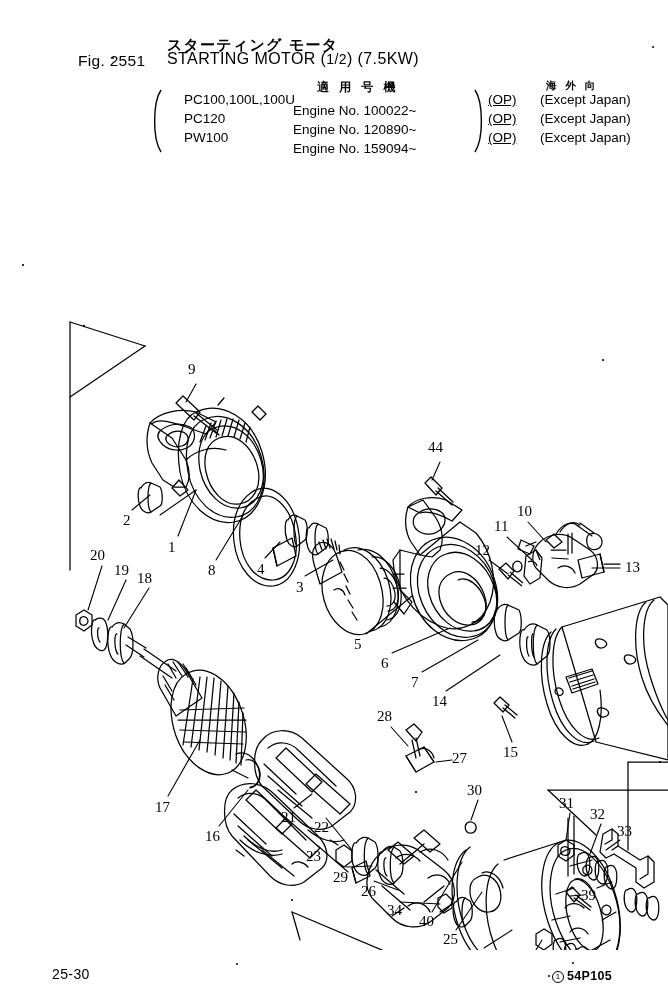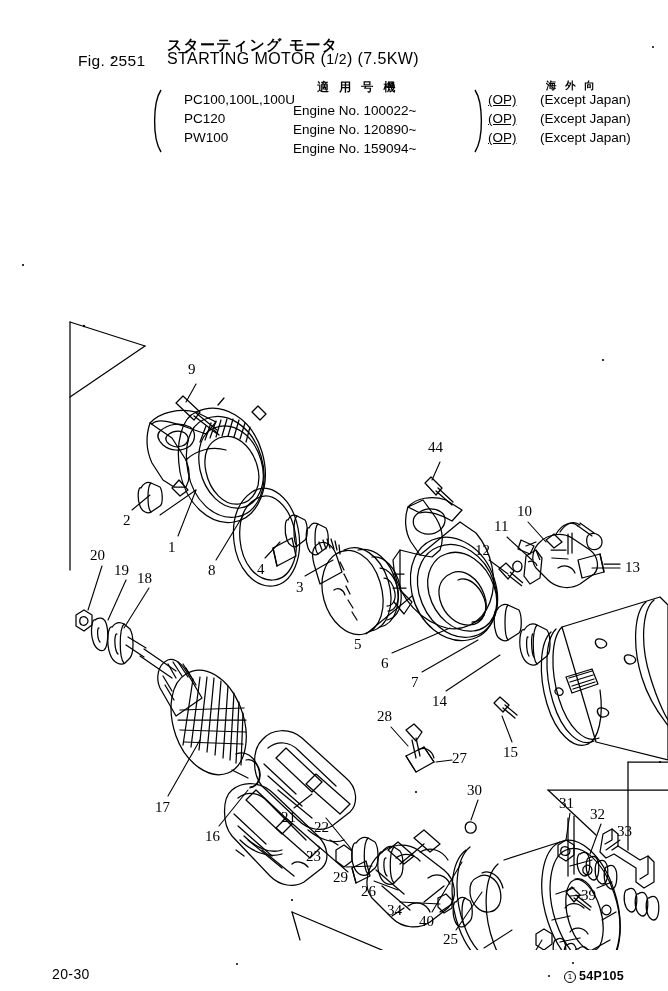--- a/index.html
+++ b/index.html
@@ -10,37 +10,37 @@
   
   .hdr{position:absolute;left:0;top:0;width:668px;}
   .fig-no{position:absolute;left:78px;top:52px;font-size:15.5px;letter-spacing:.3px;}
   .jp-small{position:absolute;left:167px;top:36px;font-size:15px;font-weight:bold;
             letter-spacing:1.2px;font-family:"DejaVu Sans",sans-serif;}
   .title{position:absolute;left:167px;top:50px;font-size:16px;letter-spacing:.4px;}
   .frac{font-size:14px;}
   .jp-applic{position:absolute;left:317px;top:79px;font-size:12px;font-weight:bold;
              letter-spacing:3px;font-family:"DejaVu Sans",sans-serif;}
   .jp-overseas{position:absolute;left:546px;top:79px;font-size:10.5px;font-weight:bold;
-               letter-spacing:3px;font-family:Liberation Serif, serif;}
+               letter-spacing:3px;font-family:Liberation Sans, sans-serif;}
 
   .rows{position:absolute;left:150px;top:92px;font-size:13.5px;}
   .prow{position:relative;height:19px;white-space:nowrap;}
   .pz{position:absolute;}
   .c-model{left:14px;margin-left:20px;}
   .c-engine{left:143px;margin-top:11px;}
   .c-op{left:338px;text-decoration:underline;}
   .c-exc{left:390px;}
 
   
   #art{position:absolute;left:0;top:150px;width:668px;height:800px;}
   #art svg{display:block;}
 
   
   .pg{position:absolute;left:52px;top:966px;font-size:14px;letter-spacing:.4px;}
-  .code{position:absolute;left:564px;top:969px;font-size:12.5px;font-weight:bold;
+  .code{position:absolute;left:552px;top:969px;font-size:12.5px;font-weight:bold;
         letter-spacing:.3px;}
   .code .circ{display:inline-block;border:1.1px solid #000;border-radius:50%;
               width:10px;height:10px;line-height:9px;text-align:center;font-size:8px;
               font-weight:normal;margin-right:3px;vertical-align:1px;}
   .speck{position:absolute;width:2px;height:2px;background:#000;border-radius:50%;}
 </style>
 </head>
 <body>
 
 <div id="page">
@@ -754,21 +754,21 @@
       <circle cx="23" cy="115" r="1.1"></circle>
       <circle cx="603" cy="210" r="1.1"></circle>
       <circle cx="84" cy="176" r="1.2"></circle>
       <circle cx="292" cy="750" r="1.1"></circle>
       <circle cx="660" cy="612" r="1.1"></circle>
       <circle cx="416" cy="642" r="1.1"></circle>
     </g>
   </svg>
   </div>
 
-  <div class="pg">20-30</div>
+  <div class="pg">25-30</div>
   <div class="code">
     <span class="circ">1</span><span>54P105</span>
   </div>
 
   <div class="speck" style="left:236px;top:963px;"></div>
   <div class="speck" style="left:572px;top:962px;"></div>
   <div class="speck" style="left:548px;top:975px;"></div>
   <div class="speck" style="left:112px;top:57px;"></div>
   <div class="speck" style="left:652px;top:46px;"></div>
 </div>

